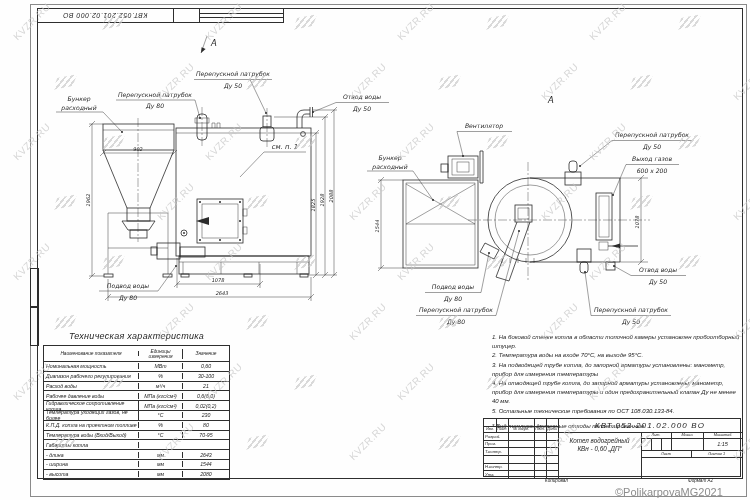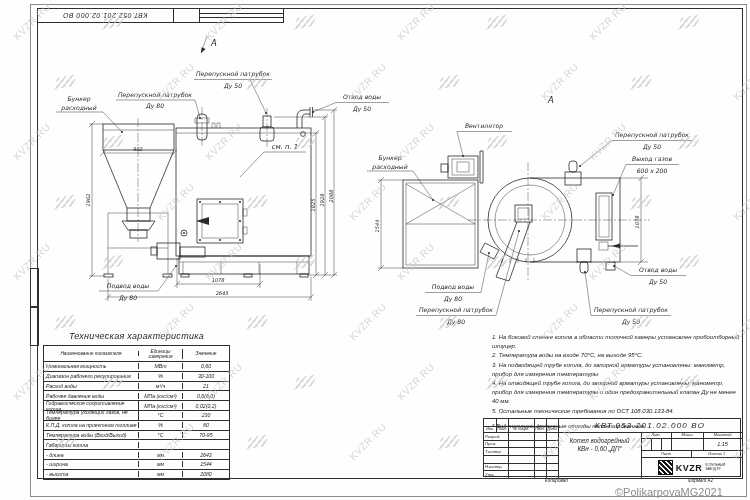--- a/index.html
+++ b/index.html
@@ -441,28 +441,20 @@
     <div class="vl" style="left:219px;top:13px;height:18px;"></div>
     <div class="vl" style="left:167px;top:19px;height:12px;"></div>
     <div class="vl" style="left:177px;top:19px;height:12px;"></div>
     <div class="vl" style="left:207px;top:31px;height:7px;"></div>
     <span class="tb-cell" style="left:157px;top:14px;width:30px;">Лит.</span>
     <span class="tb-cell" style="left:187px;top:14px;width:32px;">Масса</span>
     <span class="tb-cell" style="left:219px;top:14px;width:39px;">Масштаб</span>
     <div class="tb-scale">1:15</div>
     <span class="tb-cell" style="left:157px;top:32.5px;width:50px;">Лист</span>
     <span class="tb-cell" style="left:207px;top:32.5px;width:51px;">Листов 1</span>
-    <div class="logo-cell">
-      <div class="logo-sq"></div>
-      <span class="logo-word">KVZR</span>
-      <div class="logo-co">
-        <div>КОТЕЛЬНЫЙ</div>
-        <div>ЗАВОД.РУ</div>
-      </div>
-    </div>
   </div>
   <span class="below-label" style="left:545px;top:478px;">Копировал</span>
   <span class="below-label" style="left:688px;top:478px;">Формат А2</span>
 
   <div class="copyright">©PolikarpovaMG2021</div>
 
   <div id="wm">
       <span class="wm-text" style="left: 8px; top: 16px;">KVZR.RU</span>
       <div class="wm-logo" style="left: 104px; top: 16px;"></div>
       <span class="wm-text" style="left: 200px; top: 16px;">KVZR.RU</span>

